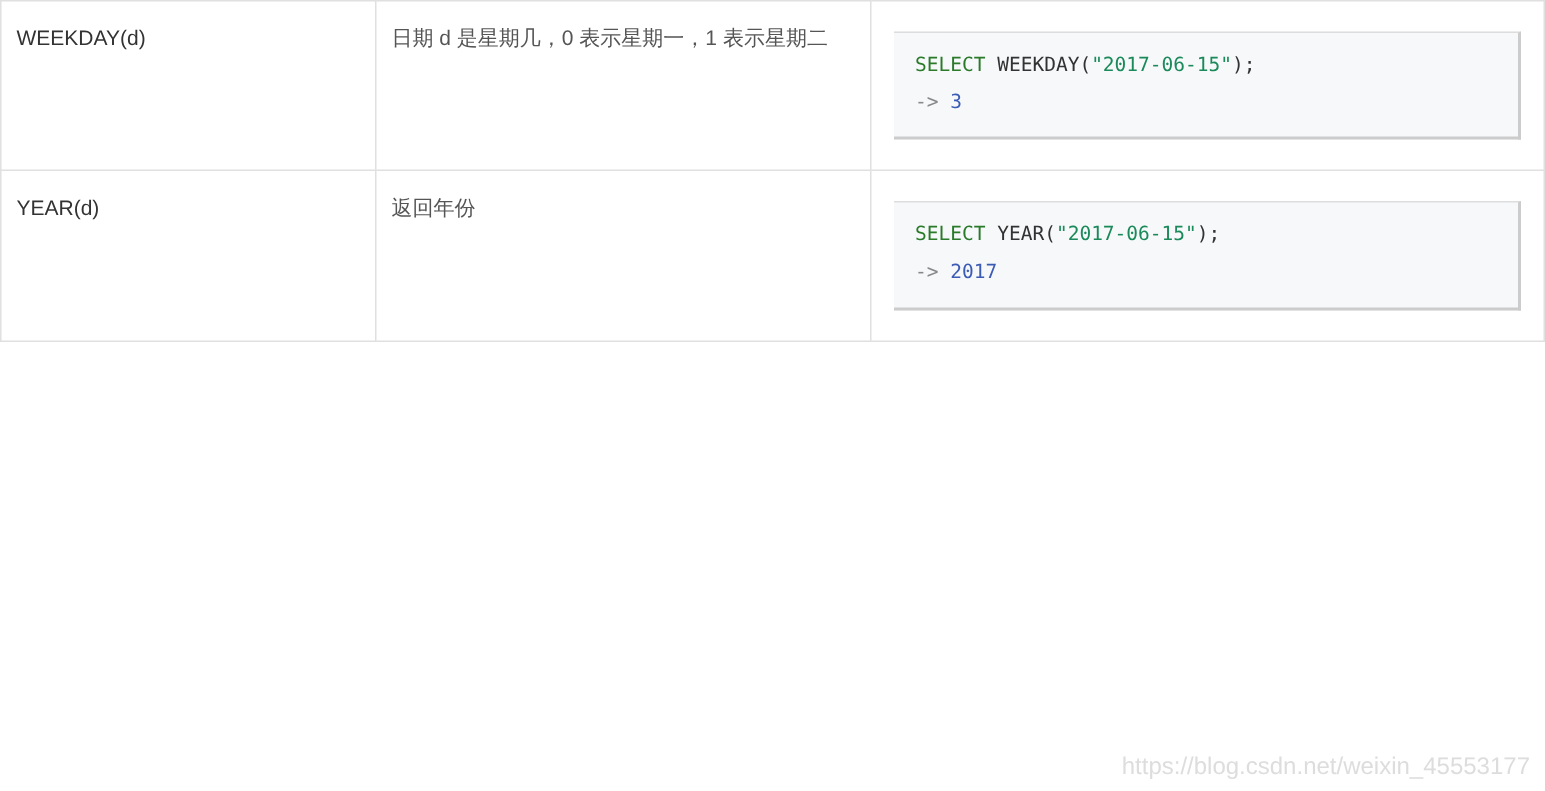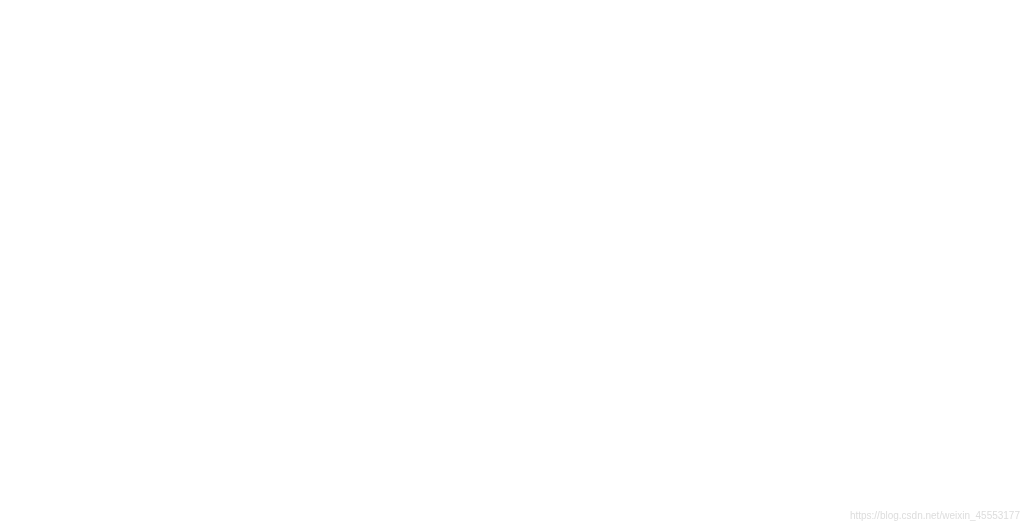--- a/index.html
+++ b/index.html
@@ -50,25 +50,41 @@
     .kw { color: #2a7a2a; }
     .fn { color: #333; }
     .str { color: #1a8a5a; }
     .num { color: #3b5bb5; }
     .arrow { color: #888; }
     .watermark {
       position: fixed;
       bottom: 6px;
       right: 10px;
       color: #ddd;
-      font-size: 10px;
+      font-size: 16px;
       pointer-events: none;
     }
   </style>
 </head>
 <body>
 
 <table>
   <tbody id="tbody">
+      <tr>
+        <td class="col-func">WEEKDAY(d)</td>
+        <td class="col-desc">日期 d 是星期几，0 表示星期一，1 表示星期二</td>
+        <td class="col-example">
+          <div class="code-block"><span class="kw">SELECT</span> <span class="fn">WEEKDAY</span><span>(</span><span class="str">"2017-06-15"</span><span>);</span>
+<span class="arrow">-&gt;</span> <span class="num">3</span></div>
+        </td>
+      </tr>
+      <tr>
+        <td class="col-func">YEAR(d)</td>
+        <td class="col-desc">返回年份</td>
+        <td class="col-example">
+          <div class="code-block"><span class="kw">SELECT</span> <span class="fn">YEAR</span><span>(</span><span class="str">"2017-06-15"</span><span>);</span>
+<span class="arrow">-&gt;</span> <span class="num">2017</span></div>
+        </td>
+      </tr>
     </tbody>
 </table>
 
 <div class="watermark">https://blog.csdn.net/weixin_45553177</div>
 
 </body></html>

